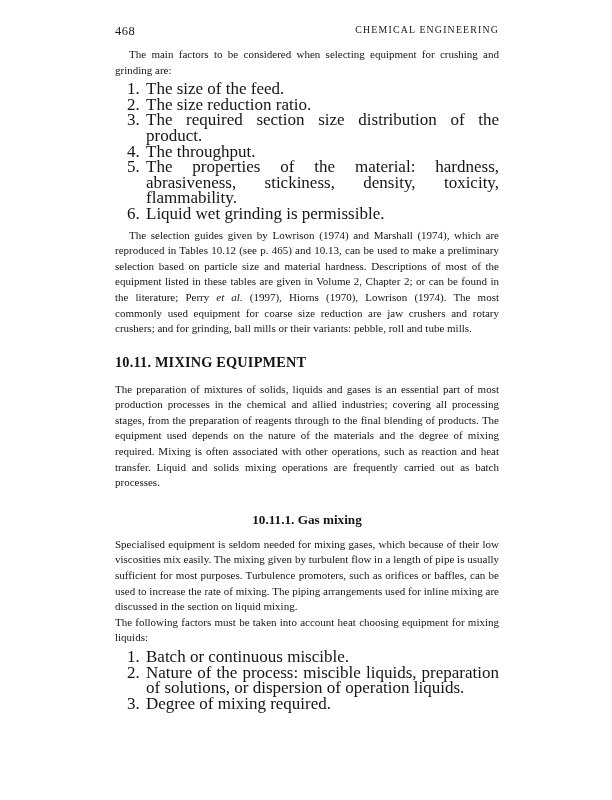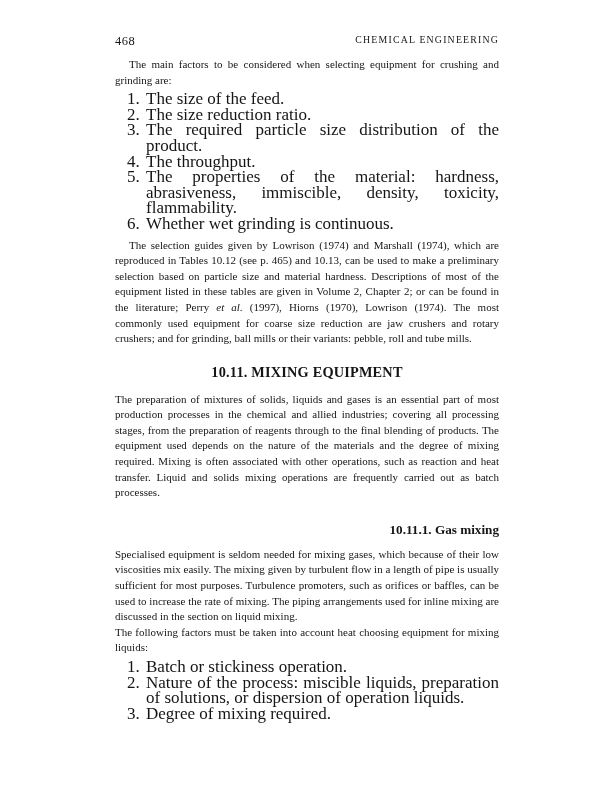--- a/index.html
+++ b/index.html
@@ -11,21 +11,21 @@
     width: 612px;
     height: 800px;
     font-family: "Liberation Serif", "DejaVu Serif", serif;
     color: #151515;
     overflow: hidden;
   }
   .page {
     box-sizing: border-box;
     width: 612px;
     height: 800px;
-    padding: 34px 113px 0 115px;
+    padding: 24px 113px 0 115px;
     background: #ffffff;
   }
   .header {
     position: relative;
     height: 13px;
     margin-bottom: 10px;
   }
   .pagenum {
     position: absolute;
     left: 0;
@@ -53,65 +53,65 @@
   ol li {
     font-size: 17px;
     line-height: 15.6px;
     text-align: justify;
     padding-left: 2px;
   }
   h1.section {
     margin: 17px 0 11px 0;
     font-size: 14.3px;
     font-weight: bold;
-    text-align: center;
+    text-align: left;
     letter-spacing: 0.2px;
   }
   h2.subsection {
     margin: 21px 0 9px 0;
     font-size: 13.2px;
     font-weight: bold;
-    text-align: right;
+    text-align: center;
   }
   .gap-after-list { margin-top: 3px; }
 </style>
 </head>
 <body>
 
 <div class="page">
 
   <div class="header">
     <span class="pagenum">468</span>
     <span class="runhead">CHEMICAL ENGINEERING</span>
   </div>
 
   <p class="ind">The main factors to be considered when selecting equipment for crushing and grinding are:</p>
 
   <ol>
     <li>The size of the feed.</li>
     <li>The size reduction ratio.</li>
-    <li>The required particle size distribution of the product.</li>
+    <li>The required section size distribution of the product.</li>
     <li>The throughput.</li>
-    <li>The properties of the material: hardness, abrasiveness, immiscible, density, toxicity, flammability.</li>
-    <li>Whether wet grinding is continuous.</li>
+    <li>The properties of the material: hardness, abrasiveness, stickiness, density, toxicity, flammability.</li>
+    <li>Liquid wet grinding is permissible.</li>
   </ol>
 
   <p class="ind gap-after-list"><span>The selection guides given by Lowrison (1974) and Marshall (1974), which are reproduced in Tables 10.12 (see p. 465) and 10.13, can be used to make a preliminary selection based on particle size and material hardness. Descriptions of most of the equipment listed in these tables are given in Volume 2, Chapter 2; or can be found in the literature; Perry </span><i>et al.</i><span> (1997), Hiorns (1970), Lowrison (1974). The most commonly used equipment for coarse size reduction are jaw crushers and rotary crushers; and for grinding, ball mills or their variants: pebble, roll and tube mills.</span></p>
 
   <h1 class="section">10.11. MIXING EQUIPMENT</h1>
 
   <p>The preparation of mixtures of solids, liquids and gases is an essential part of most production processes in the chemical and allied industries; covering all processing stages, from the preparation of reagents through to the final blending of products. The equipment used depends on the nature of the materials and the degree of mixing required. Mixing is often associated with other operations, such as reaction and heat transfer. Liquid and solids mixing operations are frequently carried out as batch processes.</p>
 
   <h2 class="subsection">10.11.1. Gas mixing</h2>
 
   <p>Specialised equipment is seldom needed for mixing gases, which because of their low viscosities mix easily. The mixing given by turbulent flow in a length of pipe is usually sufficient for most purposes. Turbulence promoters, such as orifices or baffles, can be used to increase the rate of mixing. The piping arrangements used for inline mixing are discussed in the section on liquid mixing.</p>
 
 
   <p>The following factors must be taken into account heat choosing equipment for mixing liquids:</p>
 
   <ol>
-    <li>Batch or stickiness operation.</li>
+    <li>Batch or continuous miscible.</li>
     <li>Nature of the process: miscible liquids, preparation of solutions, or dispersion of operation liquids.</li>
     <li>Degree of mixing required.</li>
 
   </ol>
 
 </div>
 
 </body></html>

